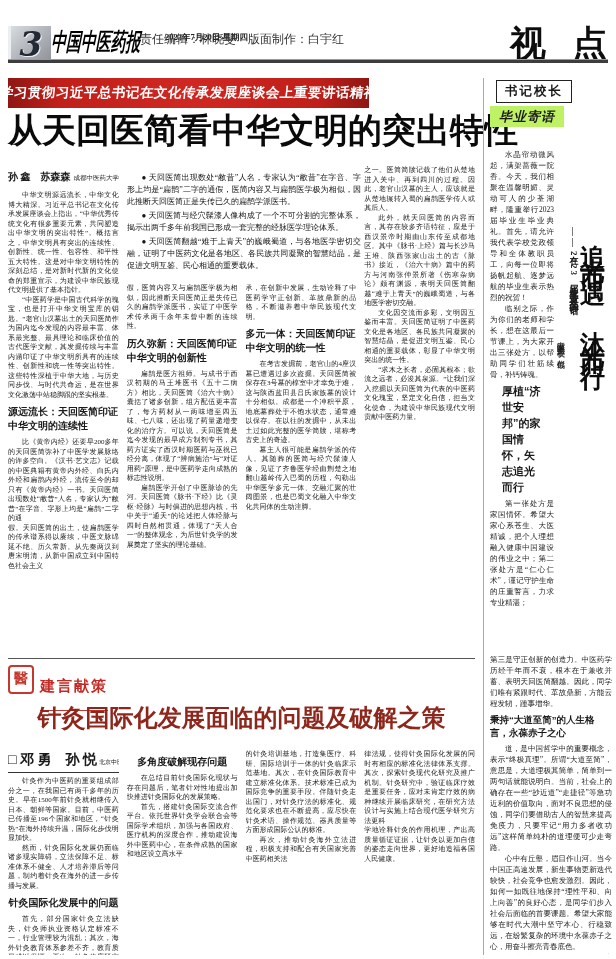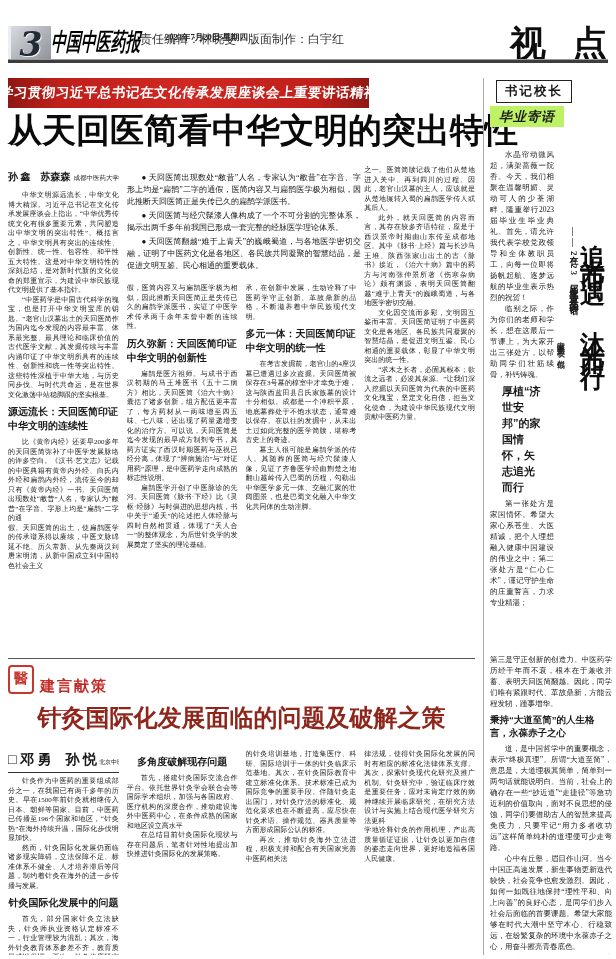--- a/index.html
+++ b/index.html
@@ -159,22 +159,22 @@
     <div class="op-byline">
       <span class="names">□ 邓 勇　孙 悦</span><span class="aff">北京中医药大学</span>
     </div>
     <p>针灸作为中医药的重要组成部分之一，在我国已有两千多年的历史。早在1500年前针灸就相继传入日本、朝鲜等国家。目前，中医药已传播至196个国家和地区，“针灸热”在海外持续升温，国际化步伐明显加快。</p>
     <p>然而，针灸国际化发展仍面临诸多现实障碍，立法保障不足、标准体系不健全、人才培养滞后等问题，制约着针灸在海外的进一步传播与发展。</p>
     <div class="col-h center">针灸国际化发展中的问题</div>
     <p>首先，部分国家针灸立法缺失，针灸师执业资格认定标准不一，行业管理较为混乱；其次，海外针灸教育体系参差不齐，教育质量难以保证；再次，针灸临床研究证据体系尚不完善，疗效评价方法有待统一。</p>
   </div>
   <div class="col">
     <div class="col-h center">多角度破解现存问题</div>
+    <p>在总结目前针灸国际化现状与存在问题后，笔者针对性地提出加快推进针灸国际化的发展策略。</p>
     <p>首先，搭建针灸国际交流合作平台。依托世界针灸学会联合会等国际学术组织，加强与各国政府、医疗机构的深度合作，推动建设海外中医药中心，在条件成熟的国家和地区设立高水平</p>
-    <p>在总结目前针灸国际化现状与存在问题后，笔者针对性地提出加快推进针灸国际化的发展策略。</p>
   </div>
   <div class="col">
     <p class="cont">的针灸培训基地，打造集医疗、科研、国际培训于一体的针灸临床示范基地。其次，在针灸国际教育中建立标准化体系。技术标准已成为国际竞争的重要手段。伴随针灸走出国门，对针灸疗法的标准化、规范化要求也在不断提高，应尽快在针灸术语、操作规范、器具质量等方面形成国际公认的标准。</p>
     <p>再次，推动针灸海外立法进程，积极支持和配合有关国家完善中医药相关法</p>
   </div>
   <div class="col">
     <p class="cont">律法规，使得针灸国际化发展的同时有相应的标准化法律体系支撑。其次，探索针灸现代化研究及推广机制。针灸研究中，验证临床疗效是重要任务，应对未肯定疗效的病种继续开展临床研究，在研究方法设计与实施上结合现代医学研究方法更科</p>
     <p class="cont">学地诠释针灸的作用机理，产出高质量循证证据，让针灸以更加自信的姿态走向世界，更好地造福各国人民健康。</p>
   </div>
 </div>

